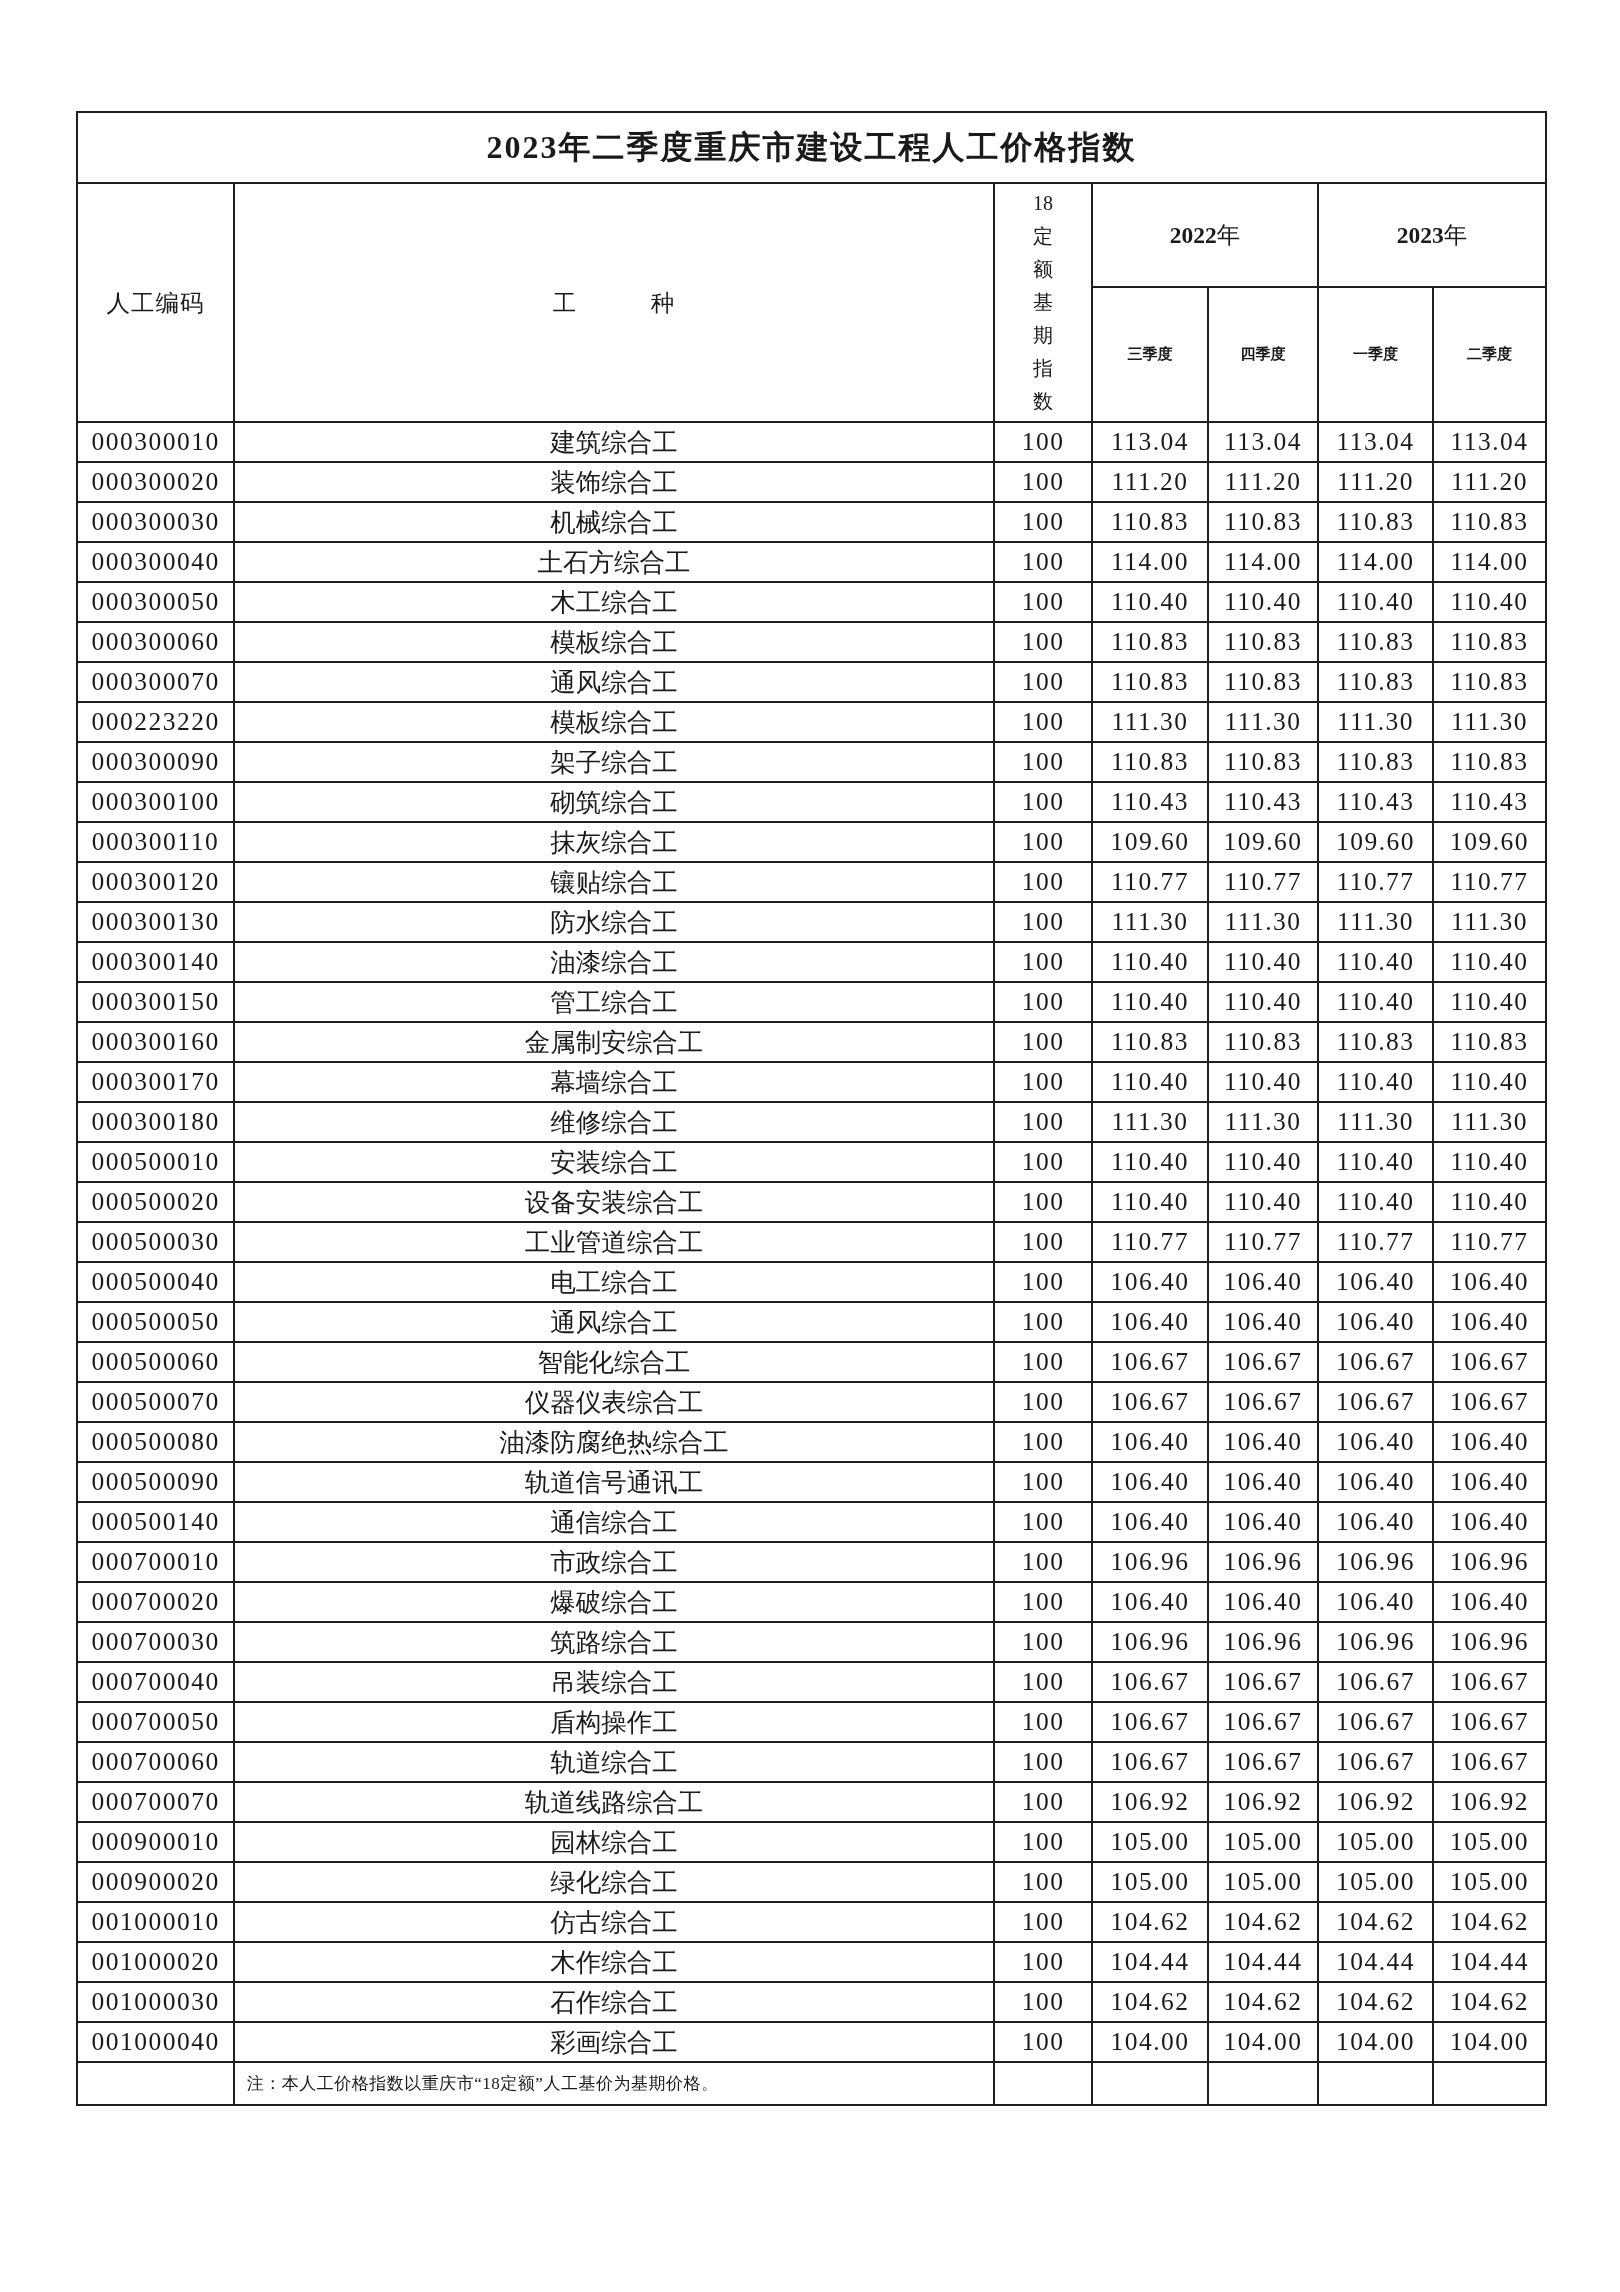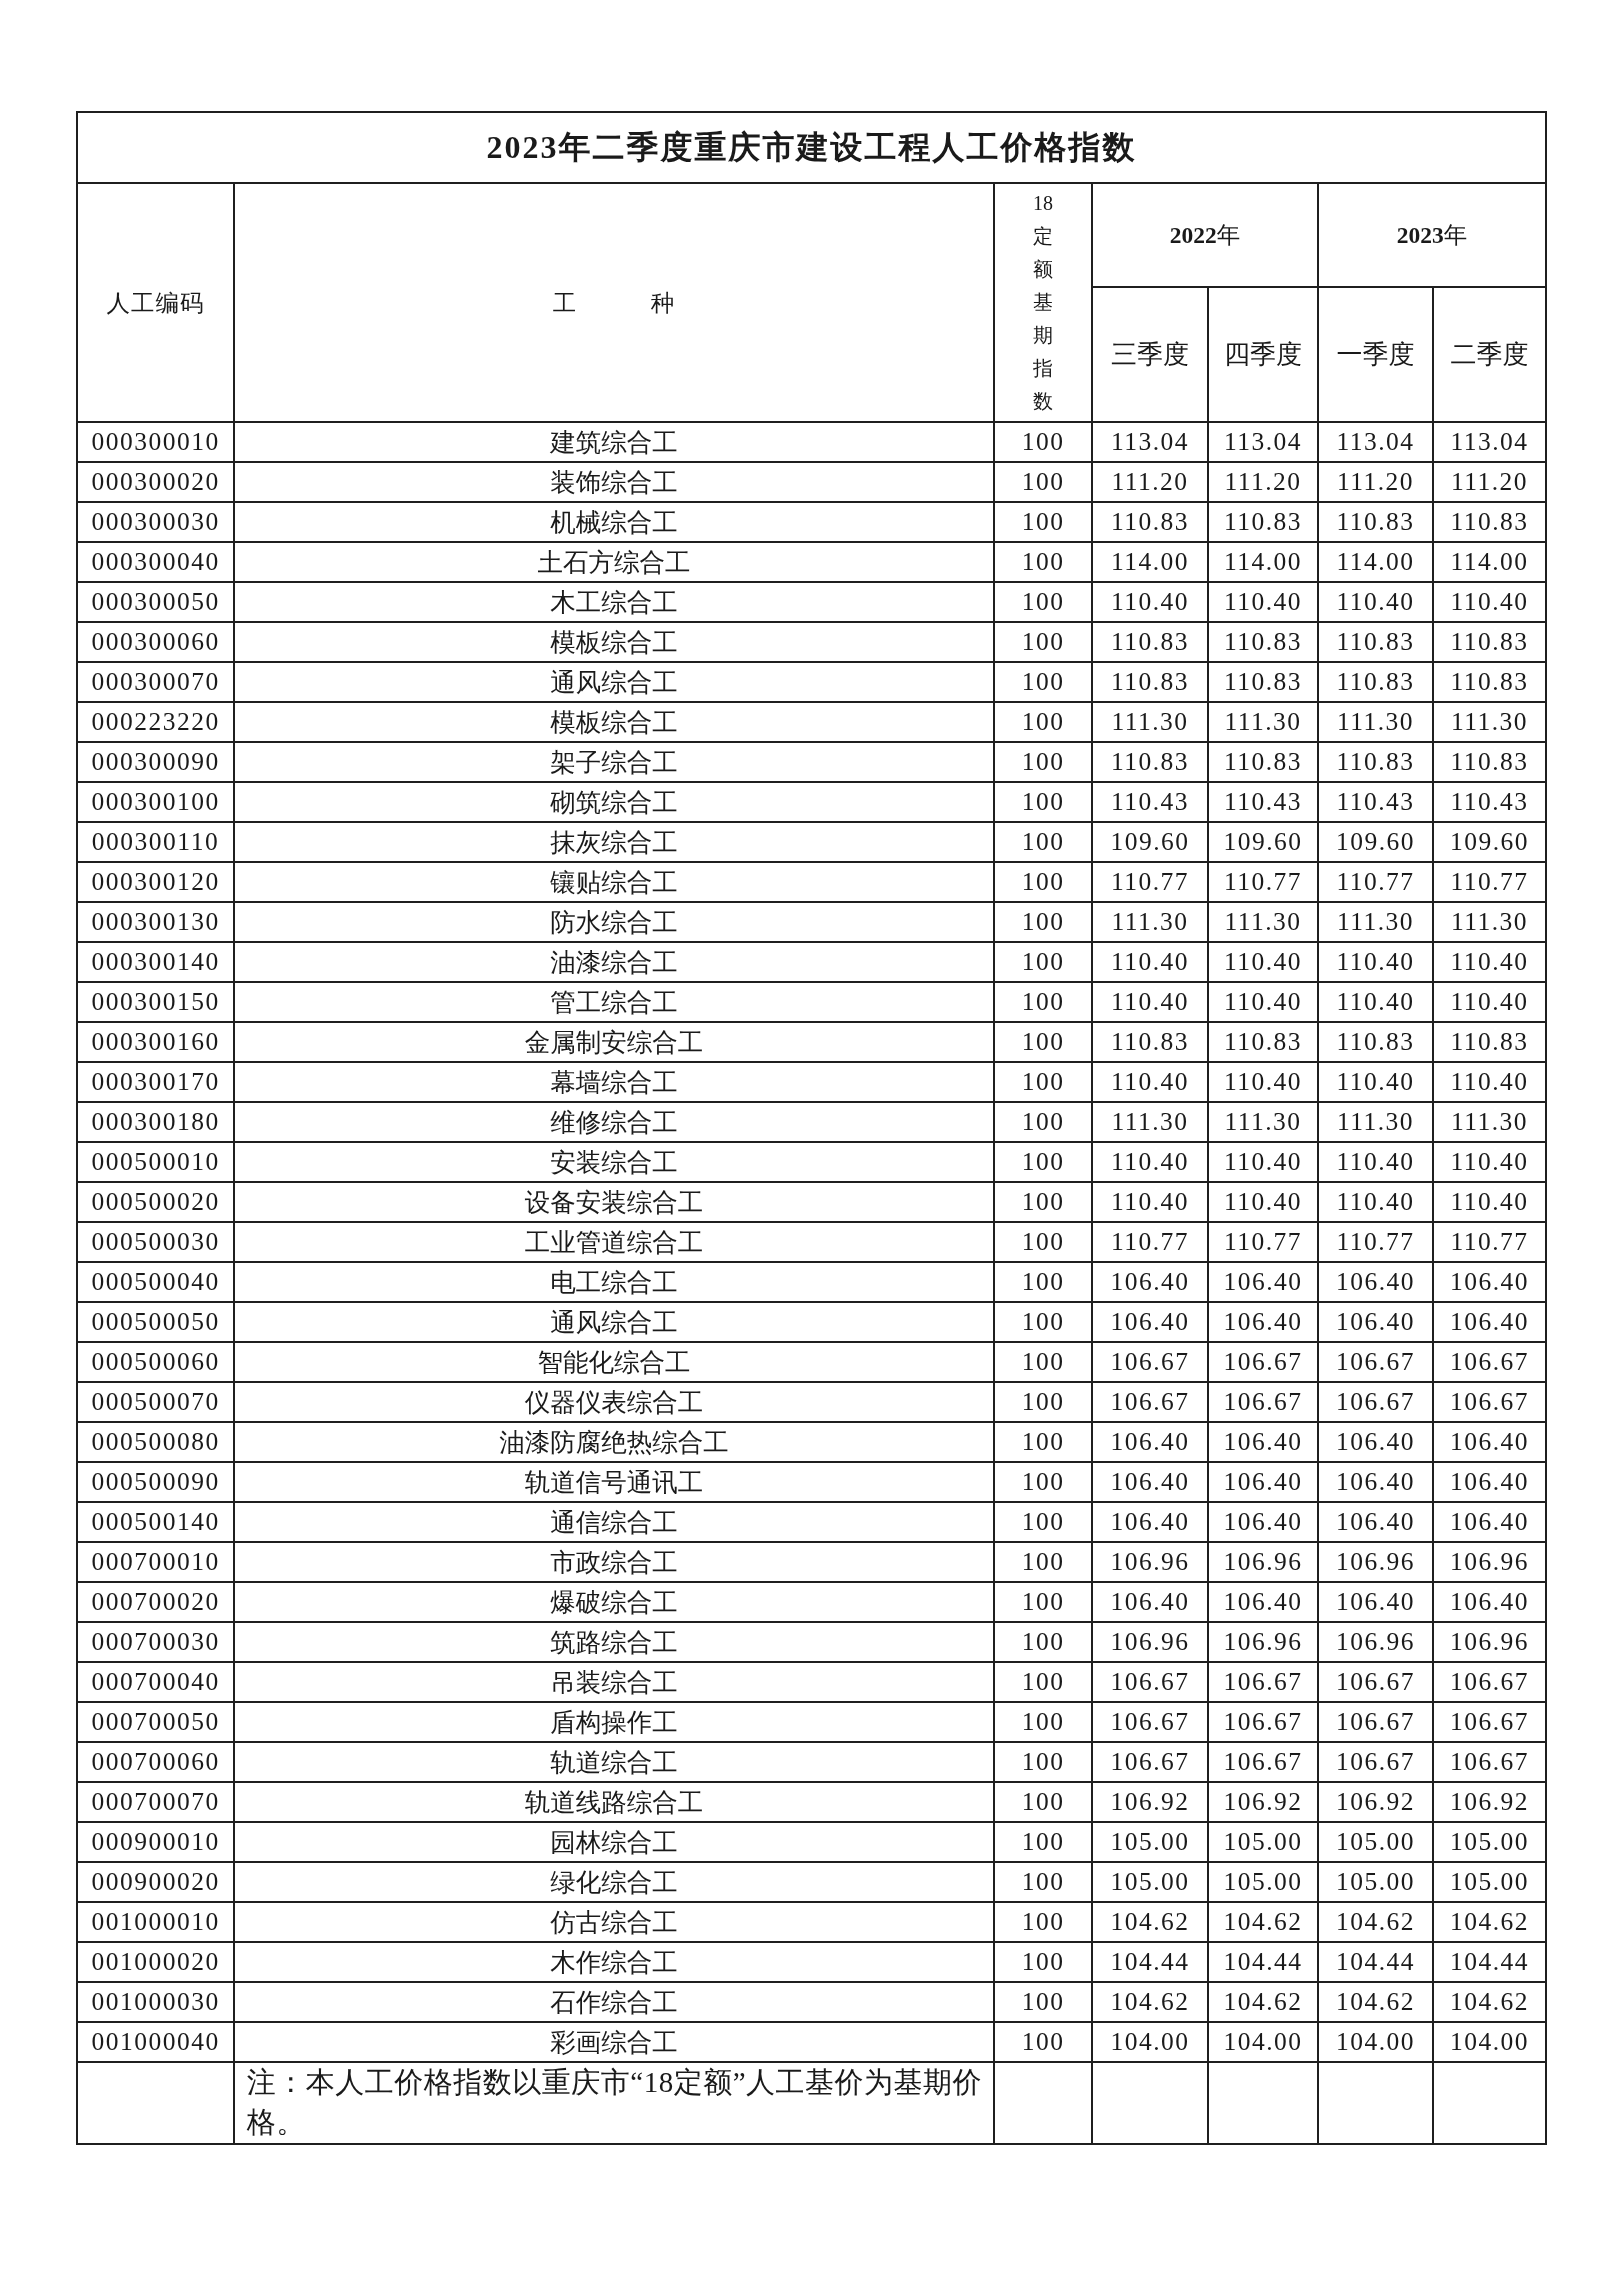--- a/index.html
+++ b/index.html
@@ -51,21 +51,22 @@
     height: 102px;
     font-size: 23.5px;
   }
   .year-num {
     font-weight: bold;
     font-family: "Liberation Serif", "DejaVu Serif", serif;
     text-align: center;
   }
   .quarter-row th {
     height: 133px;
-    font-size: 26px;
+    font-size: 15px;
+    font-weight: bold;
   }
   th.h-label {
     font-size: 23.5px;
     letter-spacing: 1px;
   }
   th.v-text {
     font-size: 20px;
     line-height: 33px;
     white-space: pre-line;
     letter-spacing: 0;
@@ -80,21 +81,21 @@
   }
   tbody td.cell-base, tbody td.cell-num {
     letter-spacing: 1.5px;
   }
   
   .note-row td {
     height: 41px;
   }
   .note-row td.note-cell {
     text-align: left;
-    font-size: 29px;
+    font-size: 17px;
     padding-left: 11.8px;
     letter-spacing: 0.5px;
   }
 </style>
 </head>
 <body>
 
 <div class="page">
   <table class="index-table">
     <colgroup>

